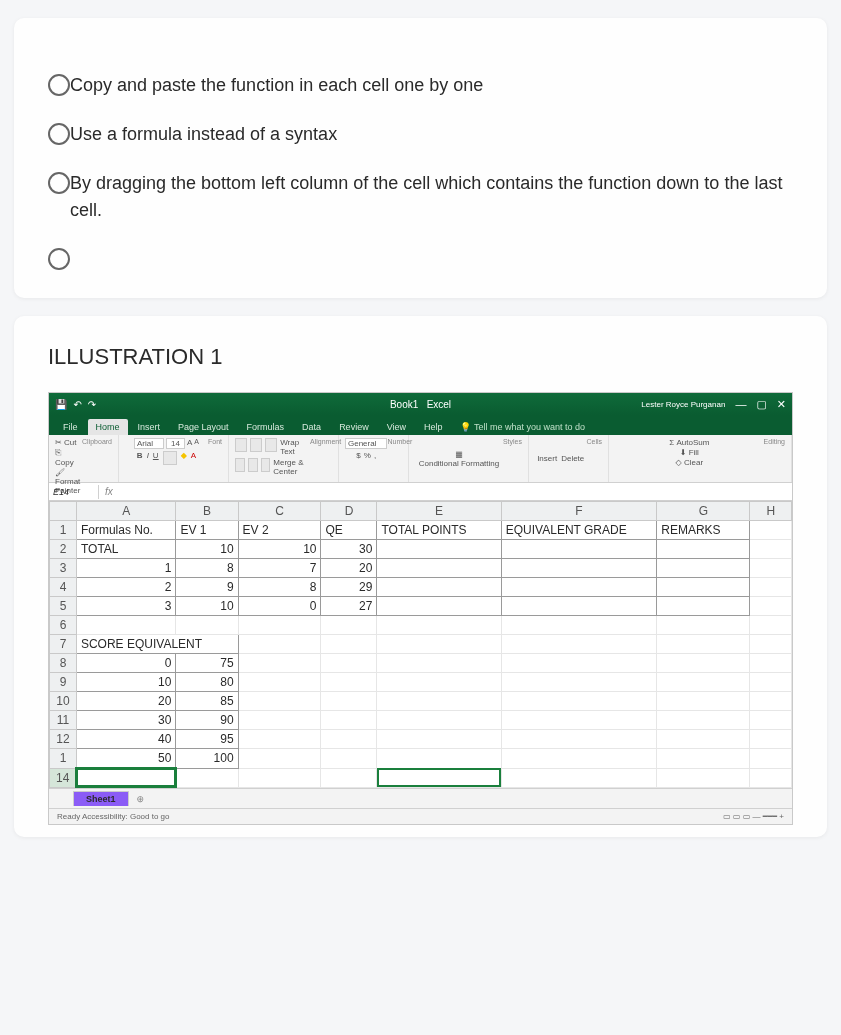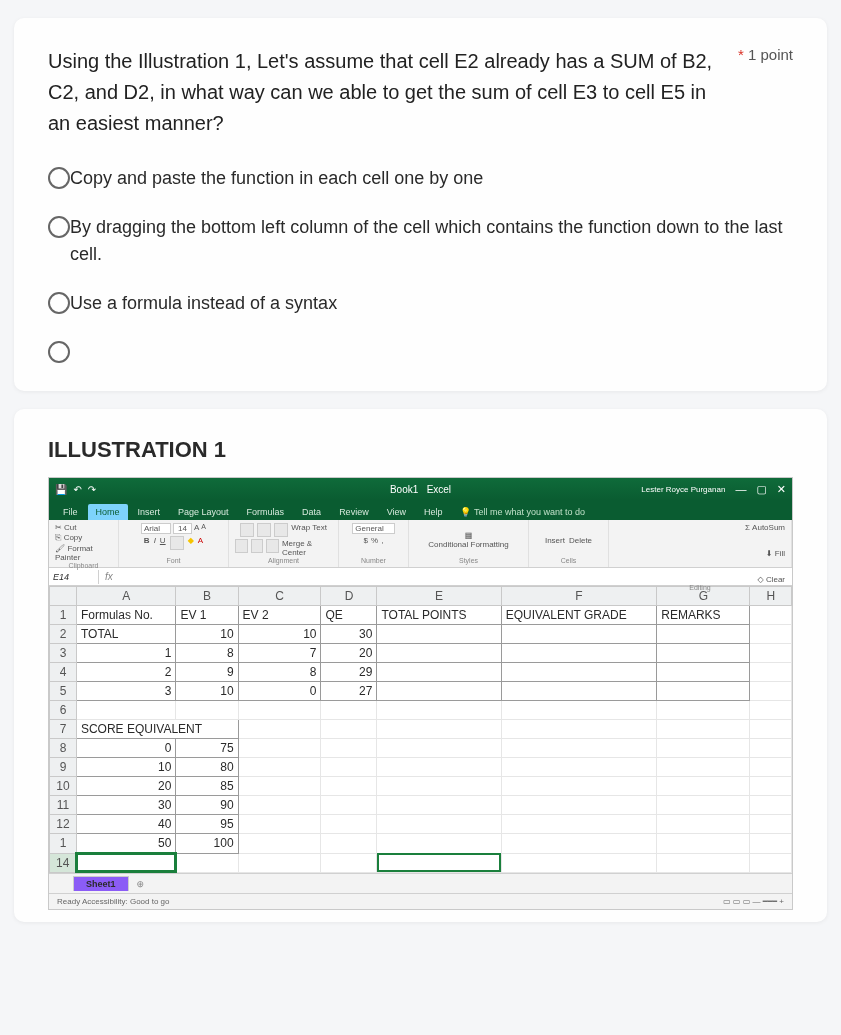--- a/index.html
+++ b/index.html
@@ -31,24 +31,24 @@
   }
   .q-points .star { color: #d93025; margin-right: 4px; }
   .options { margin-top: 26px; display: flex; flex-direction: column; gap: 22px; }
   .opt { display: flex; align-items: flex-start; gap: 0; cursor: pointer; }
   .radio {
     width: 22px; height: 22px; border: 2px solid #666; border-radius: 50%;
     flex-shrink: 0; margin-top: 2px;
   }
   .opt-label { font-size: 18px; line-height: 1.5; font-family: "Century Gothic","Segoe UI",sans-serif; }
   .ill-title {
-    font-weight: 700;
+    font-weight: 400;
     font-size: 22px;
     font-family: "Century Gothic","Segoe UI",sans-serif;
-    margin-bottom: 14px;
+    margin-bottom: 22px;
   }
 
   
   .excel {
     border: 1px solid #c9c9c9;
     font-size: 10px;
     background: #fff;
     overflow: hidden;
   }
   .excel-titlebar {
@@ -76,38 +76,37 @@
     align-items: flex-end;
     gap: 2px;
   }
   .excel-tab {
     color: #d6e9dc;
     padding: 3px 8px;
     font-size: 9px;
     cursor: pointer;
   }
   .excel-tab.active {
-    background: #7dd3fc;
+    background: #e5e5e5;
     color: #0a5c31;
     border-radius: 2px 2px 0 0;
   }
   .ribbon {
     background: #f3f3f3;
     border-bottom: 1px solid #d0d0d0;
     height: 48px;
     display: flex;
     align-items: stretch;
     font-size: 8px;
     color: #555;
   }
   .ribbon-group {
     border-right: 1px solid #e0e0e0;
     padding: 3px 6px;
     display: flex;
-    flex-direction: column;
     justify-content: space-between;
   }
   .ribbon-group .grp-content { display:flex; gap:4px; align-items:center; flex:1; }
   .ribbon-group .grp-label { text-align:center; font-size:7px; color:#888; }
   .tinybtn { width:14px; height:14px; background:#e8e8e8; border:1px solid #ccc; display:inline-block; }
   .namebox-row {
     display:flex; align-items:center; border-bottom:1px solid #d0d0d0; height:18px; background:#fff;
   }
   .namebox { width:50px; border-right:1px solid #d0d0d0; padding:2px 4px; font-size:9px;font-style:italic; }
   .fx-icon { padding:0 6px; color:#888; font-style:italic; }
@@ -150,39 +149,33 @@
     display:flex; align-items:center; justify-content:space-between;
     padding:0 8px; font-size:8px; color:#666;
   }
   col.cA{width:96px}col.cB{width:60px}col.cC{width:80px}col.cD{width:54px}
   col.cE{width:120px}col.cF{width:150px}col.cG{width:90px}col.cH{width:40px}
 </style>
 </head>
 <body>
 
 <div class="card">
-  <div class="q-row">
-    <div class="q-text">Using the Illustration 1, Let's assume that cell E2 already has a SUM of B2, C2, and D2, in what way can we able to get the sum of cell E3 to cell E5 in an easiest manner?</div>
-    <div class="q-points">
-      <span class="star">*</span><span>1 point</span>
-    </div>
-  </div>
 
   <div class="options">
     <label class="opt">
       <span class="radio"></span>
       <span class="opt-label">Copy and paste the function in each cell one by one</span>
     </label>
     <label class="opt">
       <span class="radio"></span>
-      <span class="opt-label">By dragging the bottom left column of the cell which contains the function down to the last cell.</span>
+      <span class="opt-label">Use a formula instead of a syntax</span>
     </label>
     <label class="opt">
       <span class="radio"></span>
-      <span class="opt-label">Use a formula instead of a syntax</span>
+      <span class="opt-label">By dragging the bottom left column of the cell which contains the function down to the last cell.</span>
     </label>
     <label class="opt">
       <span class="radio"></span>
     </label>
   </div>
 </div>
 
 <div class="card" style="padding-bottom:12px;">
   <div class="ill-title">ILLUSTRATION 1</div>
 
@@ -279,21 +272,21 @@
         <div class="grp-label">Styles</div>
       </div>
       <div class="ribbon-group" style="width:80px;">
         <div class="grp-content" style="gap:4px;justify-content:center;">
           <span>Insert</span>
           <span>Delete</span>
         </div>
         <div class="grp-label">Cells</div>
       </div>
       <div class="ribbon-group" style="flex:1;">
-        <div class="grp-content" style="flex-direction:column;align-items:flex-end;gap:17px;">
+        <div class="grp-content" style="flex-direction:column;align-items:center;gap:1px;">
           <span>Σ <span>AutoSum</span></span>
           <span>⬇ <span>Fill</span></span>
           <span>◇ <span>Clear</span></span>
         </div>
         <div class="grp-label">Editing</div>
       </div>
     </div>
 
     <div class="namebox-row">
       <div class="namebox">E14</div>

